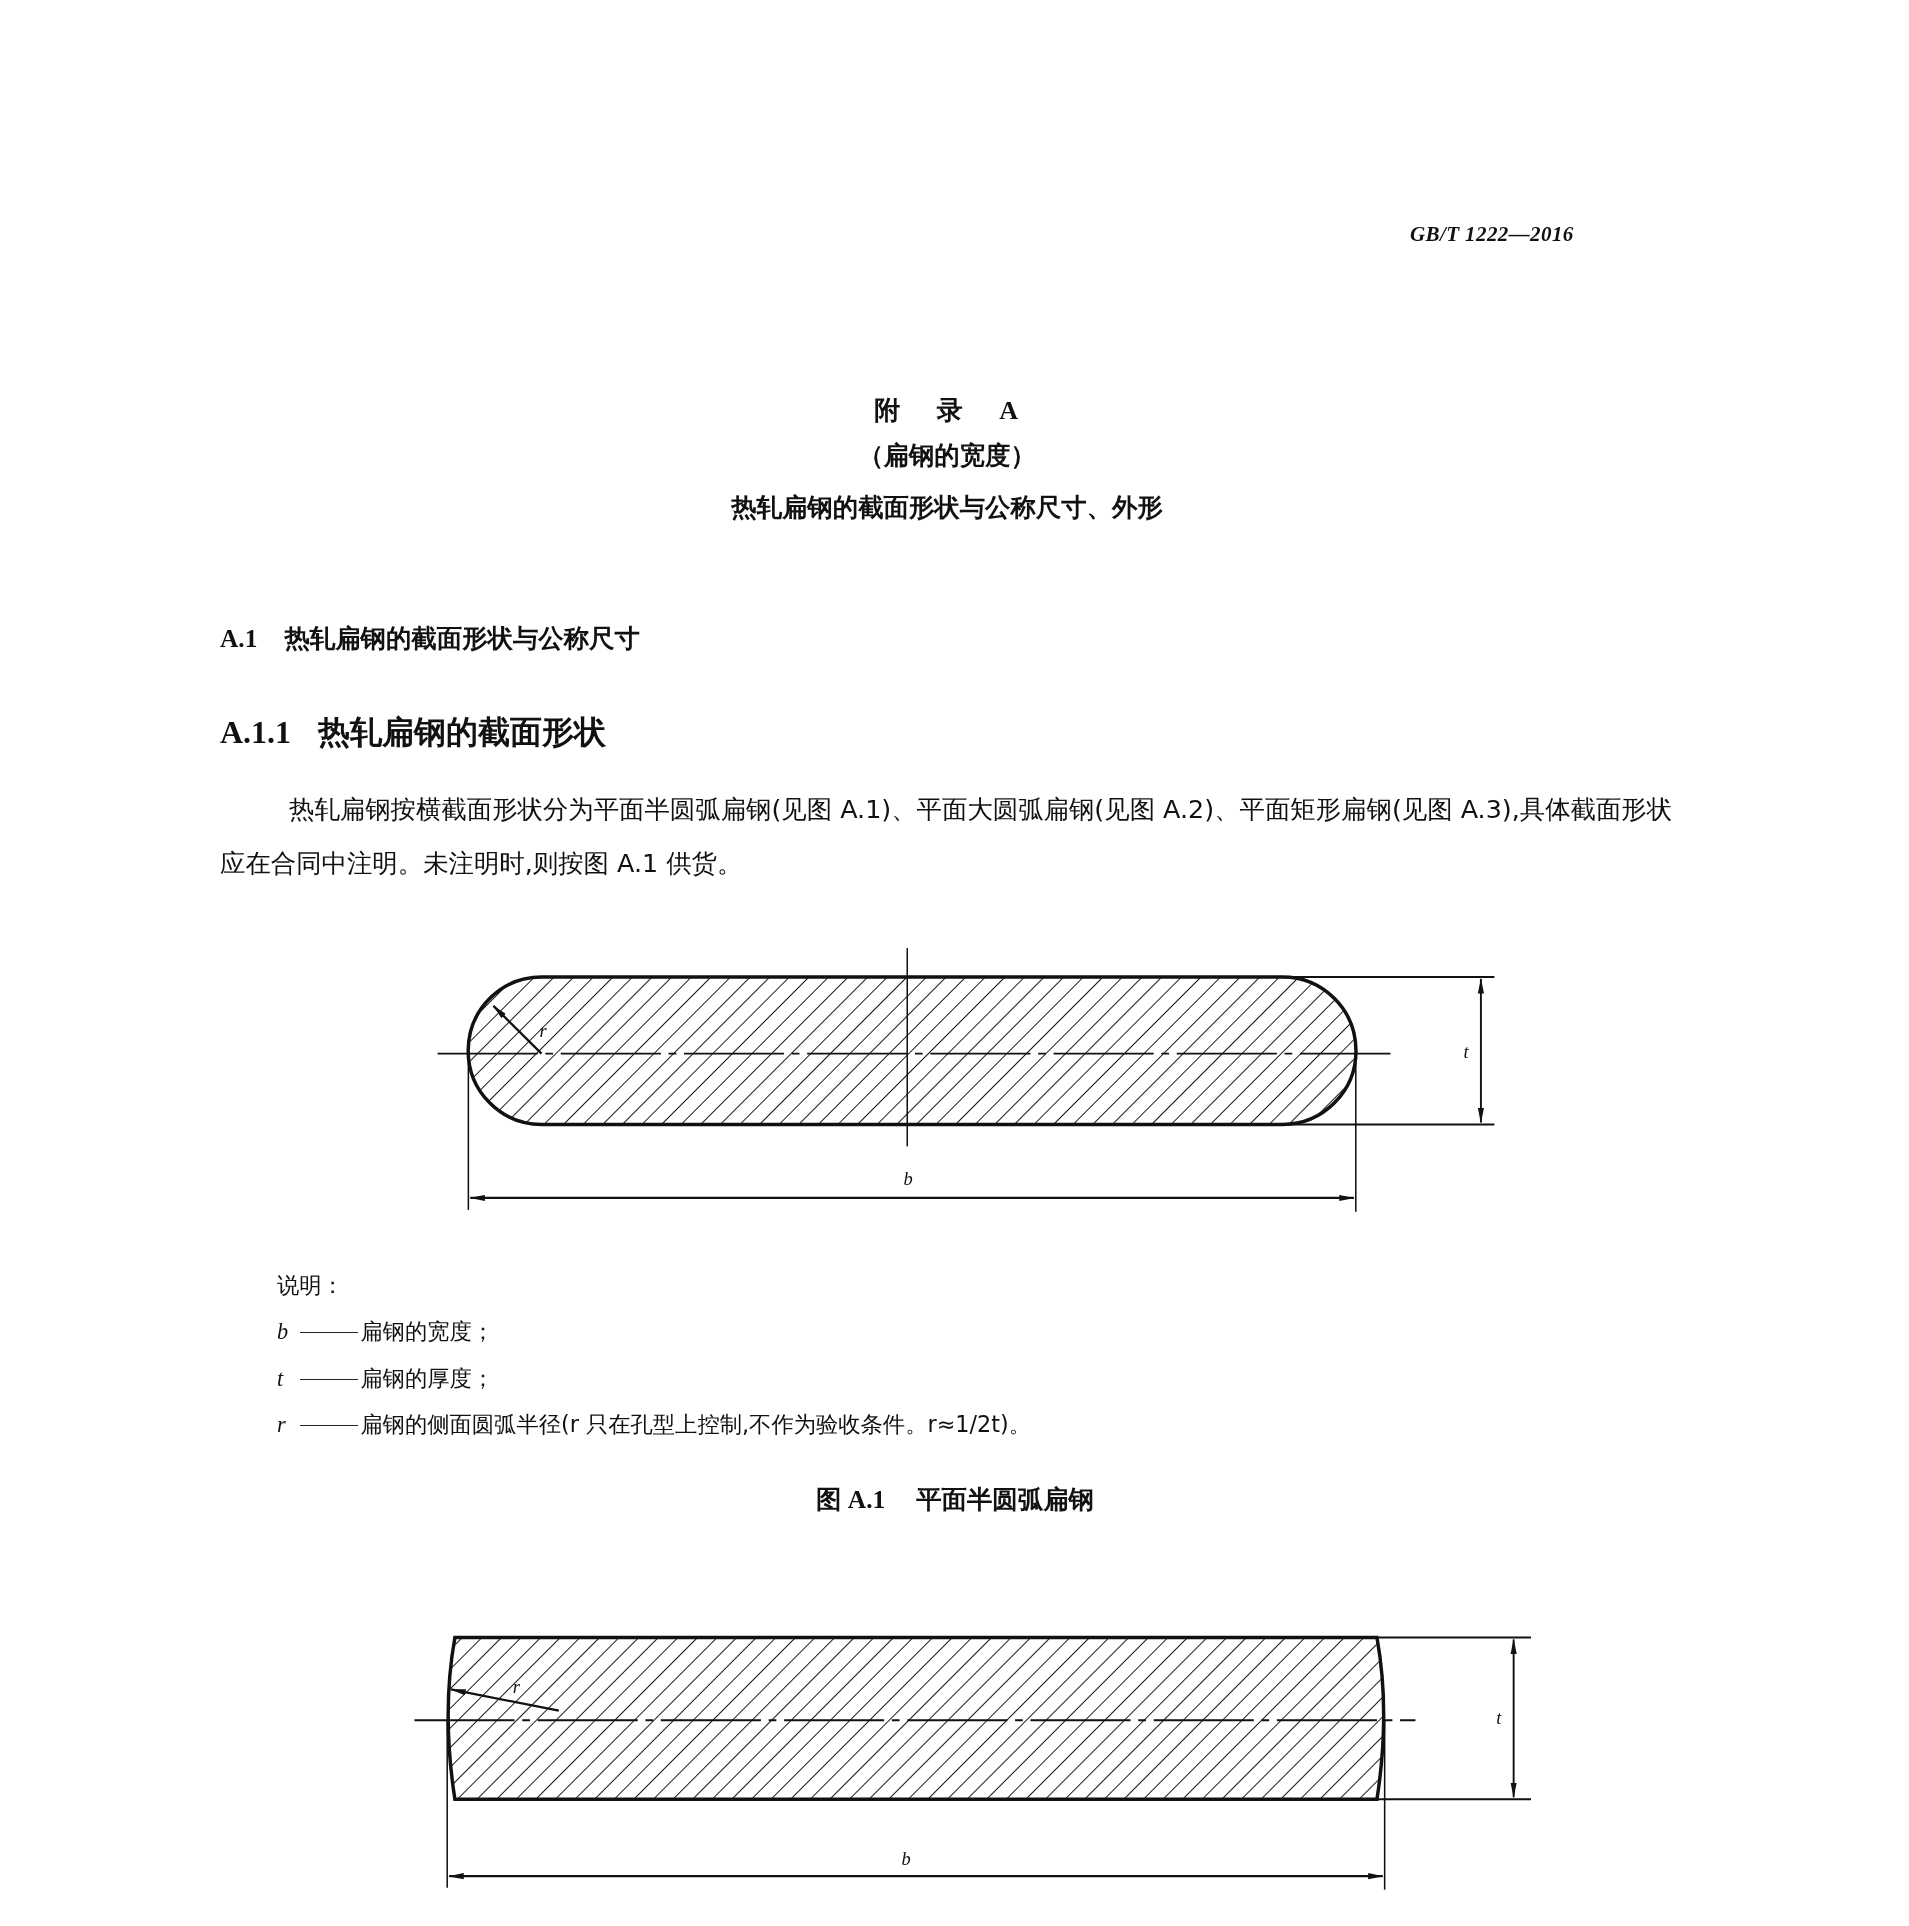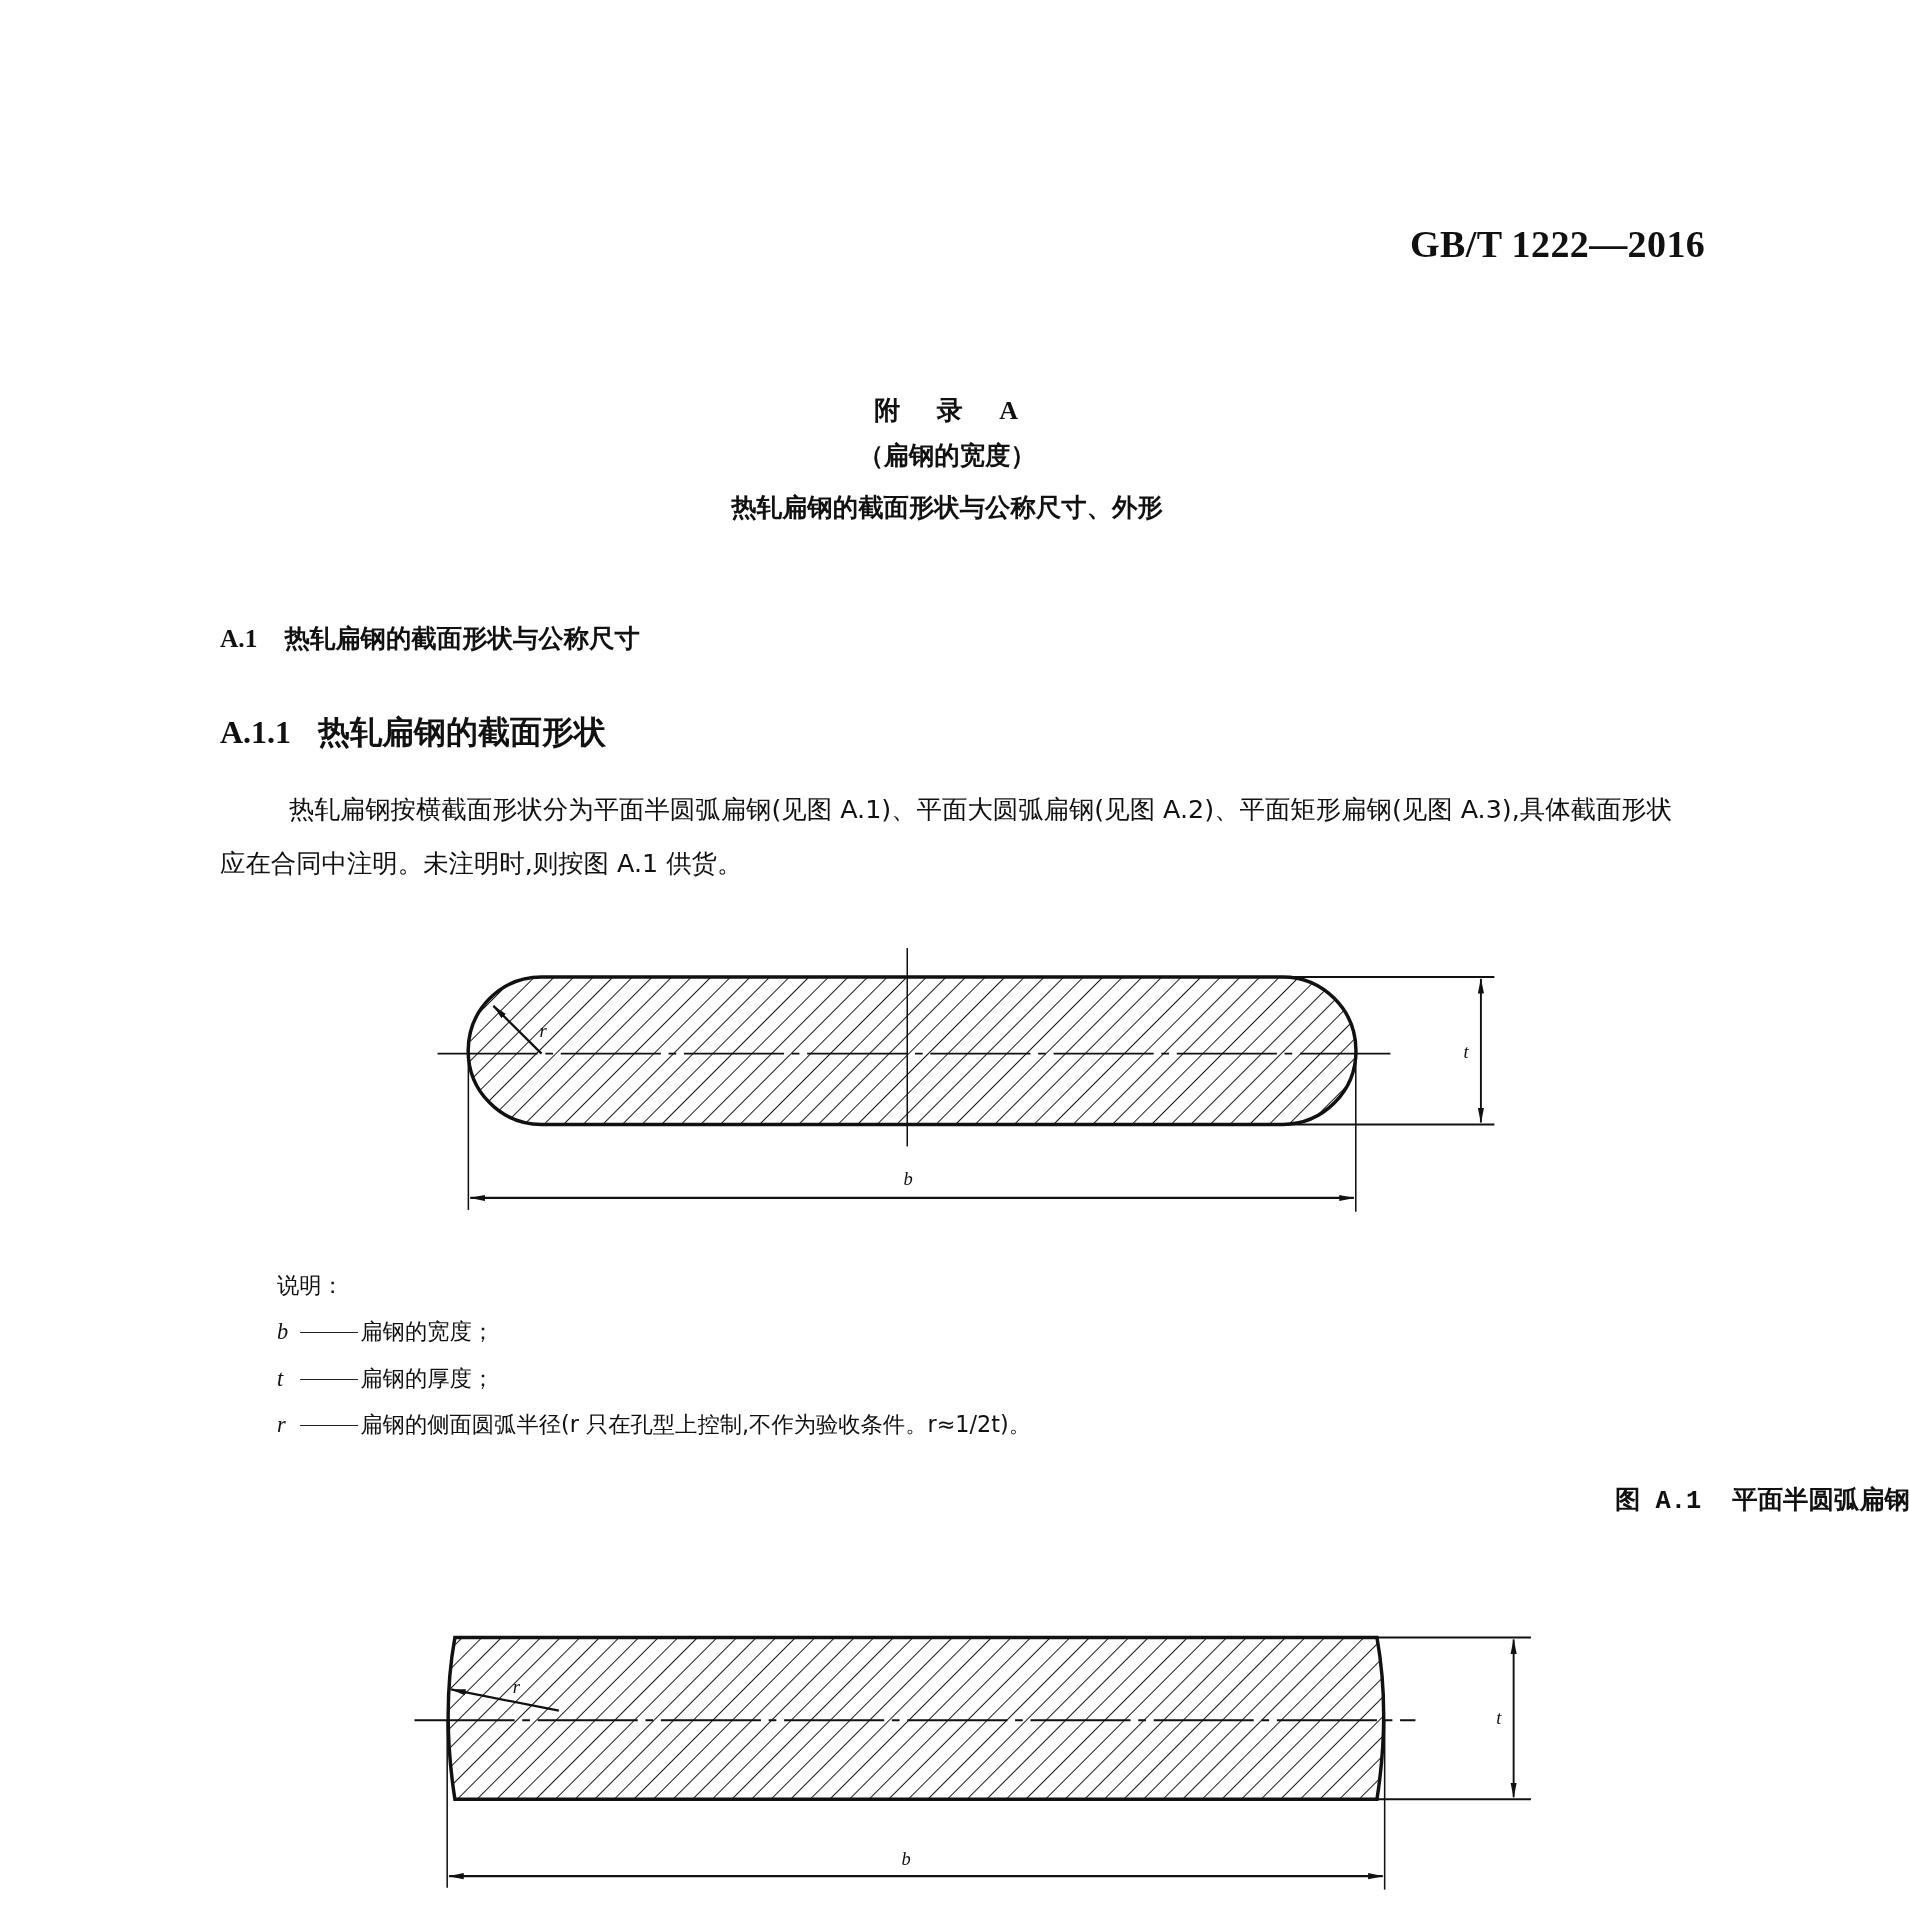--- a/index.html
+++ b/index.html
@@ -1,41 +1,41 @@
 <!DOCTYPE html>
 <html style="font-size:6.2px"><head>
 <meta charset="utf-8">
 <style>
   html, body { margin: 0; padding: 0; background: #ffffff; }
   body { width: 1910px; height: 2702px; position: relative; overflow: hidden;
          font-family: "DejaVu Serif", "Liberation Serif", serif; color: #111; }
   .abs { position: absolute; white-space: nowrap; }
-  .std-code { left: 1410px; top: 222px; font-size: 38px; font-weight: bold;
-              font-family: "Liberation Serif", serif; letter-spacing: 0.4px; }
+  .std-code { left: 1410px; top: 222px; font-size: 21px; font-weight: bold;
+              font-family: "Liberation Serif", serif; letter-spacing: 0.4px; font-style: italic; }
   .center-block { left: 0; width: 1894px; text-align: center; font-weight: bold;
                   font-family: "DejaVu Sans", sans-serif; }
   .annex-title { top: 393px; font-size: 26px; letter-spacing: 1.5px; }
   .annex-title .gap { display: inline-block; width: 35px; }
   .annex-sub { top: 439px; font-size: 25.4px; }
   .annex-heading { top: 491px; font-size: 25.4px; }
   .h2 { left: 220px; top: 622px; font-size: 25.4px; font-weight: bold;
         font-family: "DejaVu Sans", sans-serif; }
   .h3 { left: 220px; top: 711px; font-size: 32px; font-weight: bold;
         font-family: "DejaVu Sans", sans-serif; }
   .num { font-family: "Liberation Serif", serif; margin-right: 27px; text-align: right; }
   .para { left: 220px; width: 1475px; font-size: 25.4px; line-height: 54px;
           font-family: "DejaVu Sans", sans-serif; white-space: normal; }
   .para1 { top: 782px; text-indent: 69px; }
   .legend { left: 277px; font-size: 22.3px; font-family: "DejaVu Sans", sans-serif; }
   .legend .sym { font-style: italic; font-family: "Liberation Serif", serif;
                  display: inline-block; width: 23px; }
   .legend .dash { display: inline-block; width: 58px; border-top: 1.9px solid #222;
                   vertical-align: middle; margin-right: 2.3px; }
-  .caption { left: 0; width: 1910px; text-align: right; font-size: 25.4px; font-weight: bold;
-             font-family: Liberation Mono, monospace; }
+  .caption { left: 0; width: 1910px; text-align: center; font-size: 25.4px; font-weight: bold;
+             font-family: Liberation Serif, serif; }
   svg.fig { position: absolute; left: 0; }
   .dimlabel { font-family: "Liberation Serif", serif; font-style: italic; font-size: 48px; fill: #111; }
 </style>
 </head>
 <body>
 
 <div class="abs std-code">GB/T 1222—2016</div>
 
 <div class="abs center-block annex-title">
   <span>附</span><span class="gap"></span><span>录</span><span class="gap"></span><span style="font-family:'Liberation Serif',serif;">A</span>

